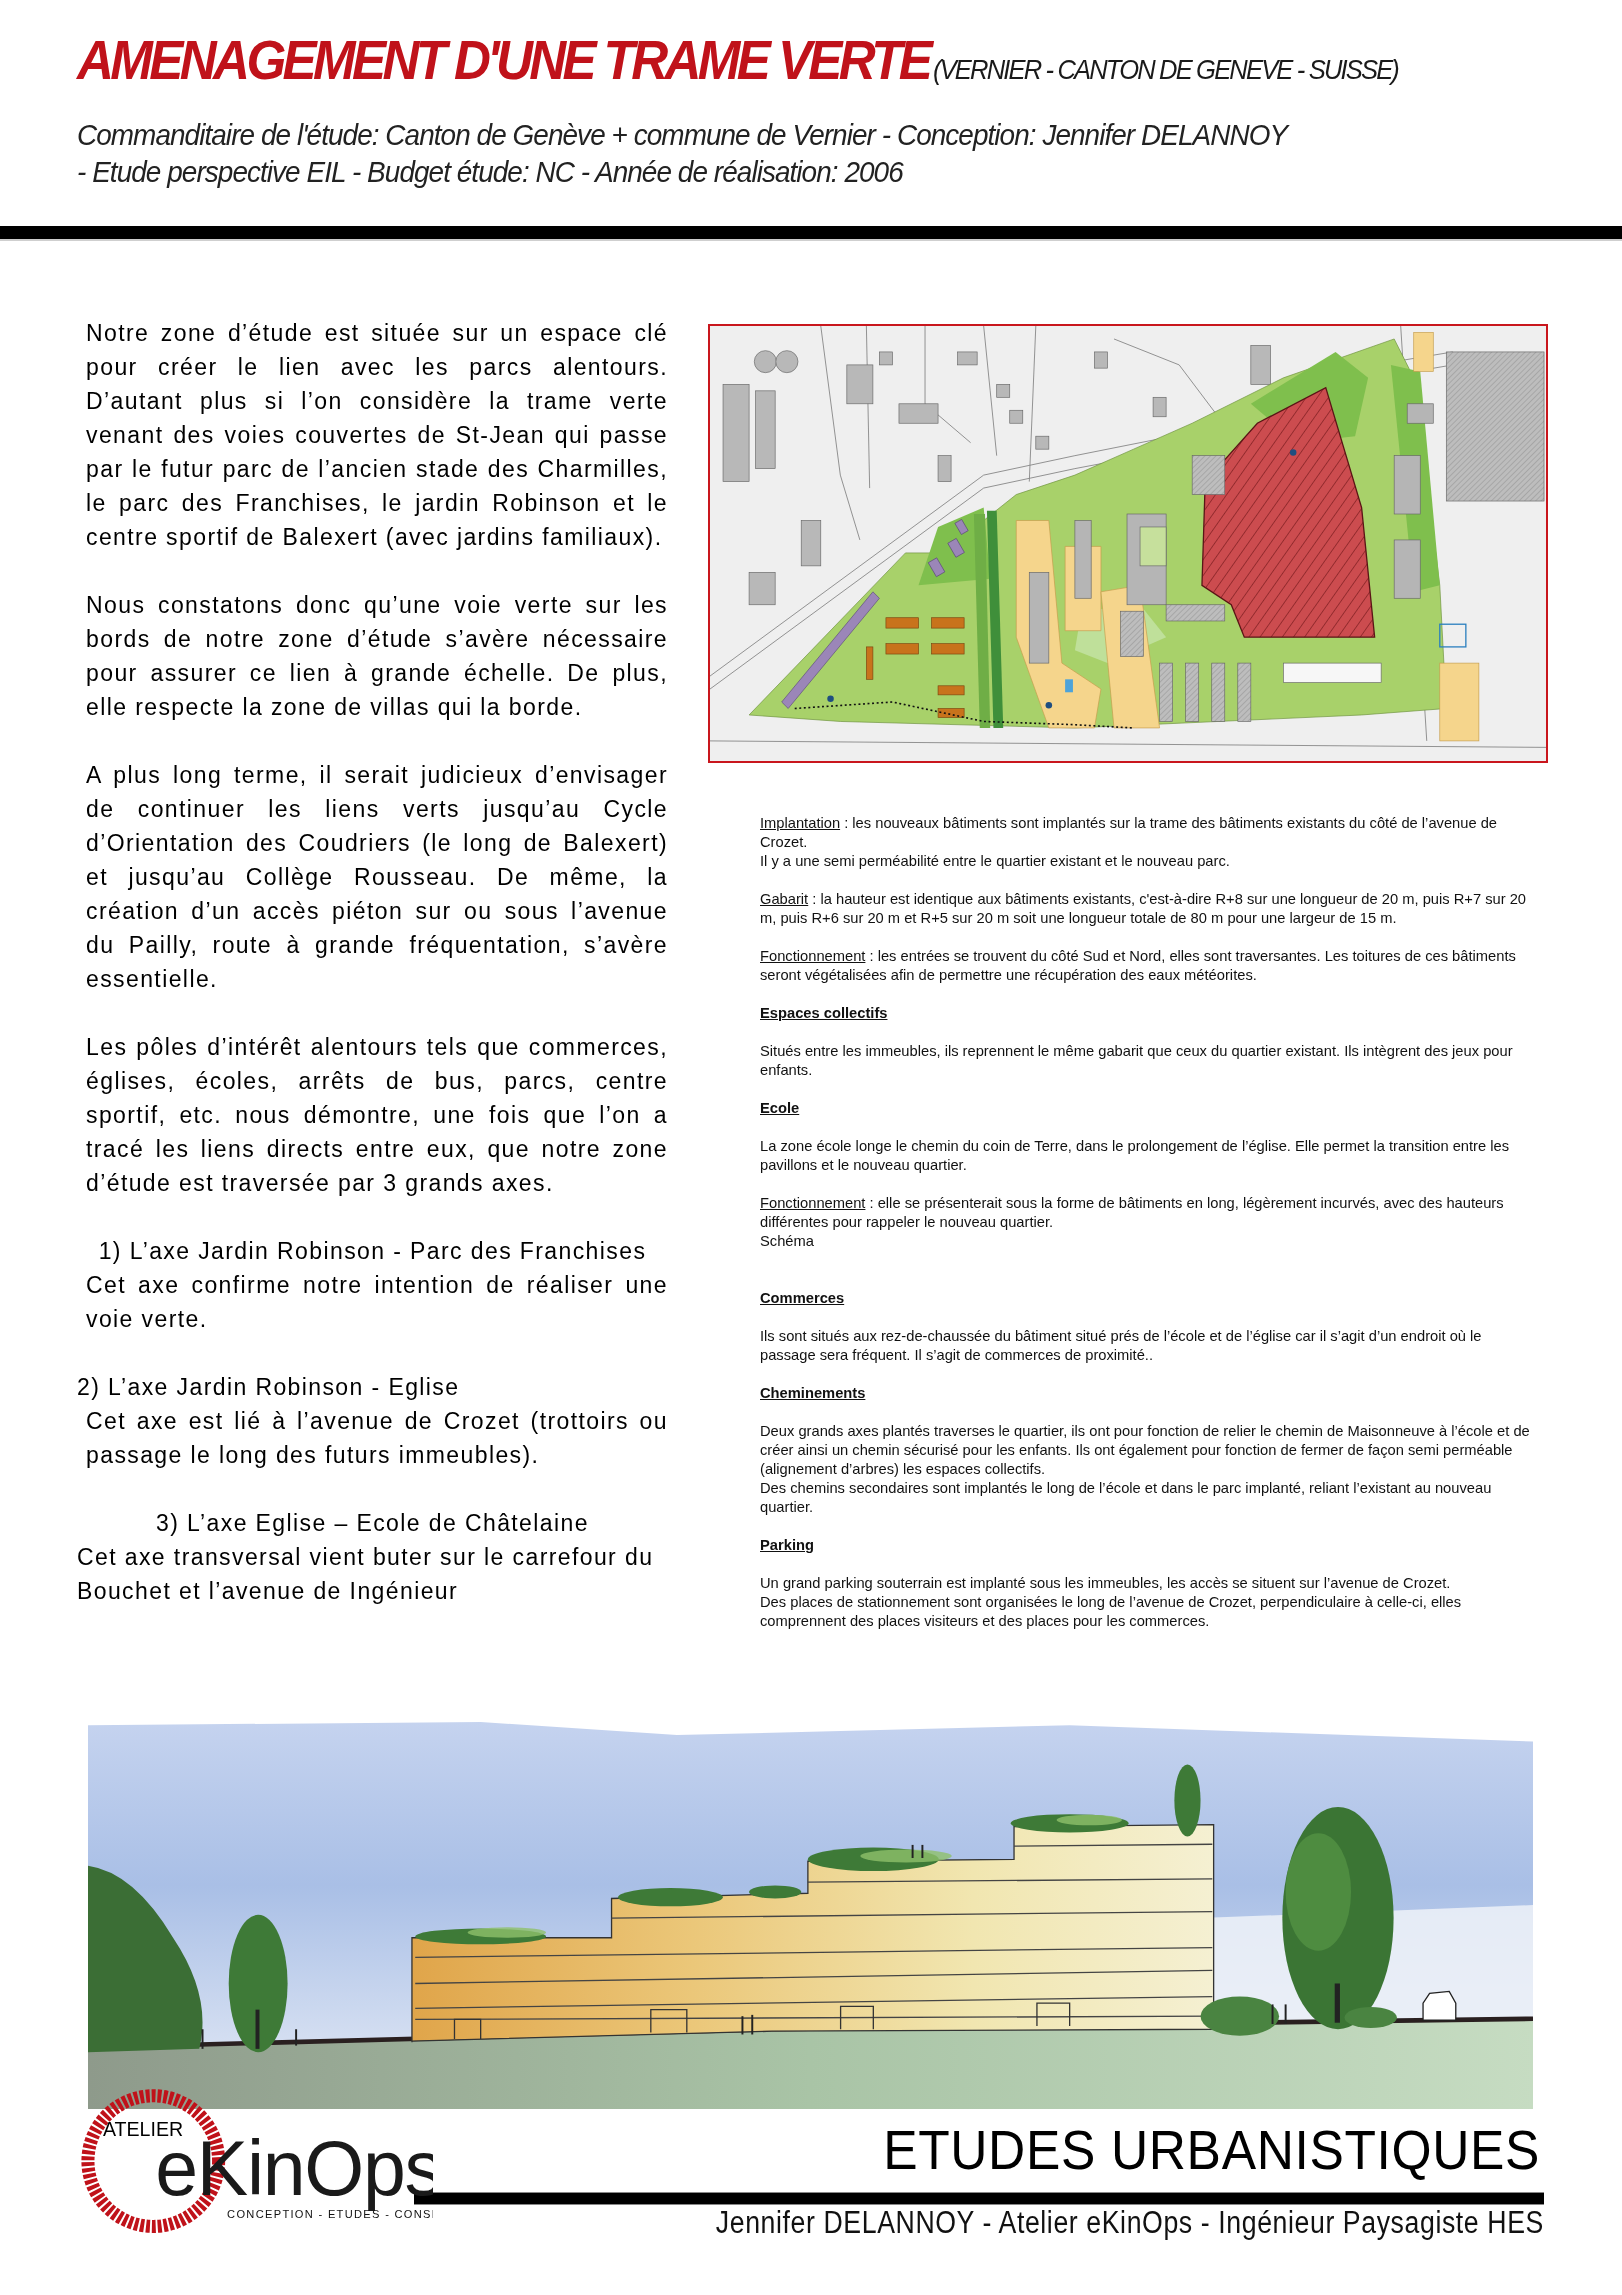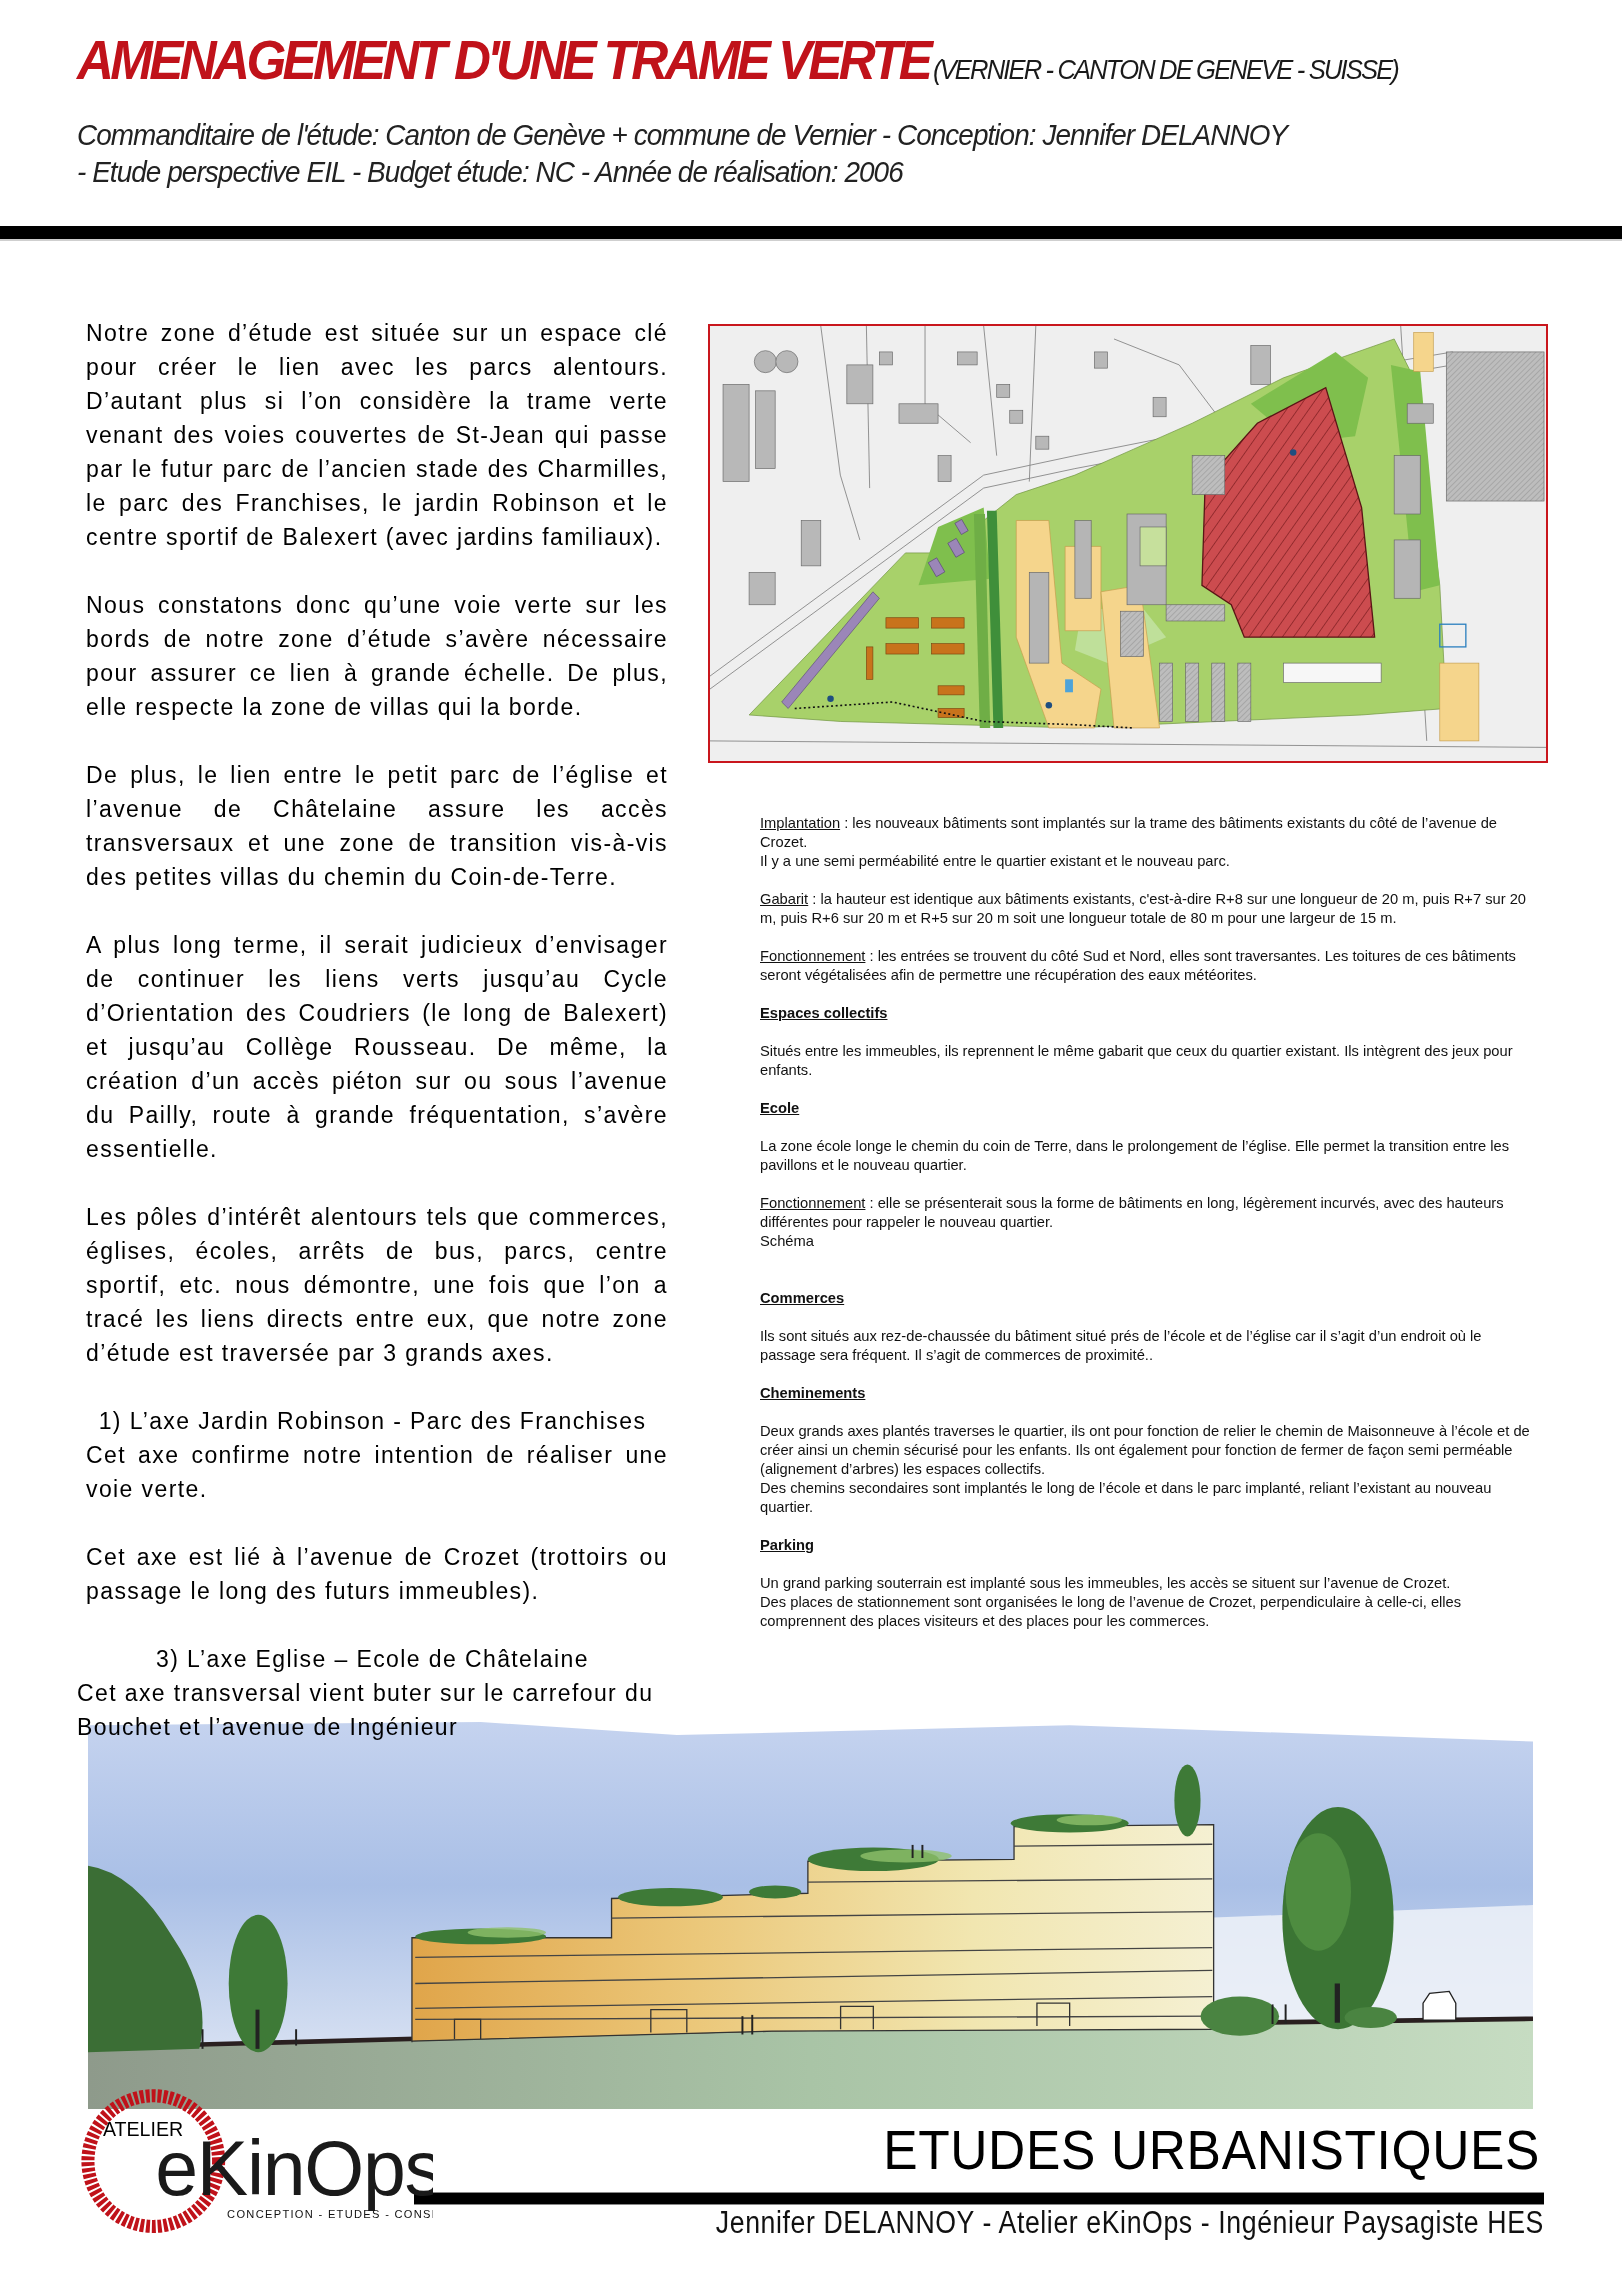--- a/index.html
+++ b/index.html
@@ -52,25 +52,25 @@
 <body>
 
 <div id="title" class="abs"><span>AMENAGEMENT D'UNE TRAME VERTE</span><span class="loc">(VERNIER - CANTON DE GENEVE - SUISSE)</span></div>
 <div id="sub1" class="abs subtitle">Commanditaire de l'étude:  Canton de Genève + commune de Vernier - Conception: Jennifer DELANNOY</div>
 <div id="sub2" class="abs subtitle">- Etude perspective EIL - Budget étude: NC -  Année de réalisation: 2006</div>
 <div id="header-rule" class="abs"></div>
 
 <div id="left-col" class="abs">
   <p>Notre zone d’étude est située sur un espace clé pour créer le lien avec les parcs alentours. D’autant plus si l’on considère la trame verte venant des voies couvertes de St-Jean qui passe par le futur parc de l’ancien stade des Charmilles, le parc des Franchises, le jardin Robinson et le centre sportif de Balexert (avec jardins familiaux).</p>
   <p>Nous constatons donc qu’une voie verte sur les bords de notre zone d’étude s’avère nécessaire pour assurer ce lien à grande échelle. De plus, elle respecte la zone de villas qui la borde.</p>
-  <p>De plus, le lien entre le petit parc de l’église et l’avenue de Châtelaine assure les accès transversaux et une zone de transition vis-à-vis des petites villas du chemin du Coin-de-Terre.</p>
   <p>A plus long terme, il serait judicieux d’envisager de continuer les liens verts jusqu’au Cycle d’Orientation des Coudriers (le long de Balexert) et jusqu’au Collège Rousseau. De même, la création d’un accès piéton sur ou sous l’avenue du Pailly, route à grande fréquentation, s’avère essentielle.</p>
   <p>Les pôles d’intérêt alentours tels que commerces, églises, écoles, arrêts de bus, parcs, centre sportif, etc. nous démontre, une fois que l’on a tracé les liens directs entre eux, que notre zone d’étude est traversée par 3 grands axes.</p>
   <p class="tight" style="text-align:center">1)  L’axe Jardin Robinson - Parc des Franchises</p>
   <p>Cet axe confirme notre intention de réaliser une voie verte.</p>
+  <p class="tight" style="text-align:left">2)  L’axe Jardin Robinson - Eglise</p>
   <p>Cet axe est lié à l’avenue de Crozet (trottoirs ou passage le long des futurs immeubles).</p>
   <p class="tight" style="text-align:center">3)  L’axe Eglise – Ecole de Châtelaine</p>
   <p class="tight" style="text-align:left">Cet axe transversal vient buter sur le carrefour du Bouchet et l’avenue de Ingénieur</p>
 </div>
 
 <div id="map" class="abs">
   <svg viewBox="0 0 1283 671" preserveAspectRatio="none">
     <defs>
       <pattern id="hatch" width="14" height="14" patternUnits="userSpaceOnUse" patternTransform="rotate(35)">
         <rect width="14" height="14" fill="#cc4c4f"></rect>

